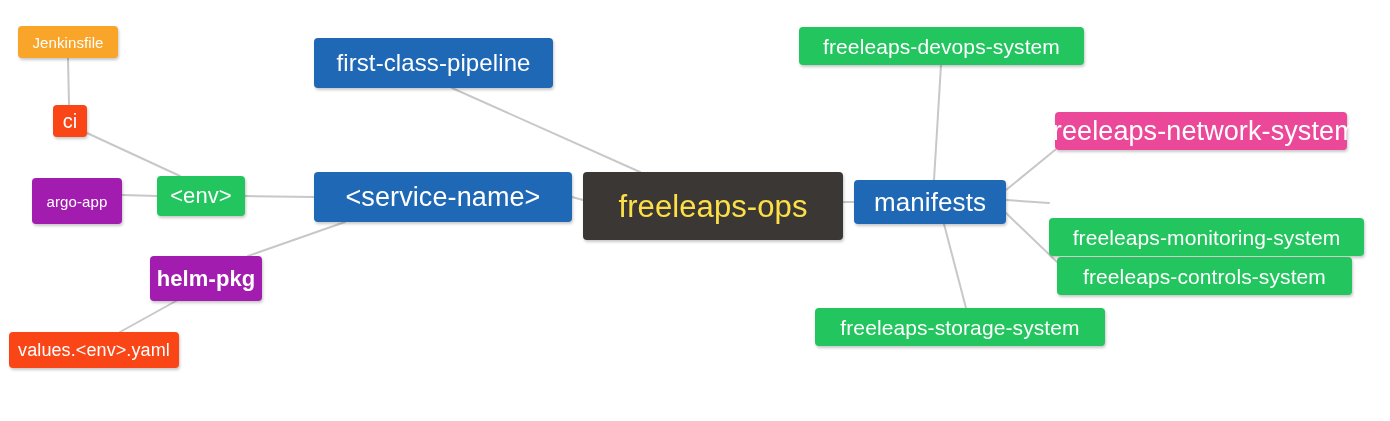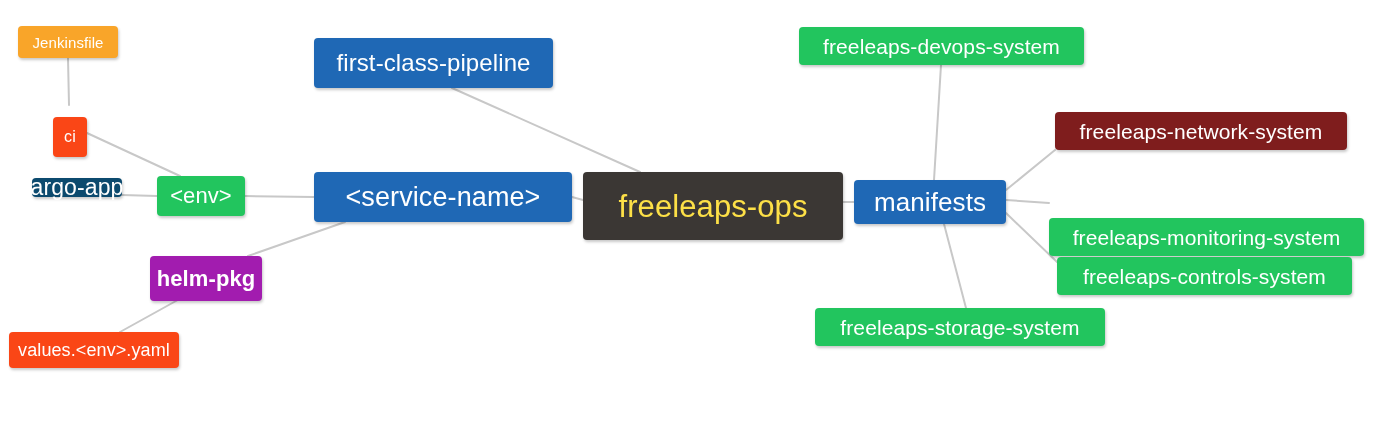--- a/index.html
+++ b/index.html
@@ -62,25 +62,25 @@
       <line x1="1006" y1="190" x2="1055" y2="150" stroke="#c8c8c8" stroke-width="2" stroke-linecap="round"></line>
       <line x1="1006" y1="200" x2="1049" y2="203" stroke="#c8c8c8" stroke-width="2" stroke-linecap="round"></line>
       <line x1="1006" y1="213" x2="1057" y2="262" stroke="#c8c8c8" stroke-width="2" stroke-linecap="round"></line>
       <line x1="944" y1="224" x2="966" y2="308" stroke="#c8c8c8" stroke-width="2" stroke-linecap="round"></line>
     </svg>
   <div id="node-layer">
       <div class="node n-root" style="left: 583px; top: 172px; width: 260px; height: 68px; font-size: 31px; background: rgb(59, 55, 52); color: #fde047;">freeleaps-ops</div>
       <div class="node n-blue" style="left: 314px; top: 38px; width: 239px; height: 50px; font-size: 24px; background: rgb(31, 104, 181); color: rgb(255, 255, 255);">first-class-pipeline</div>
       <div class="node n-blue" style="left: 314px; top: 172px; width: 258px; height: 50px; font-size: 27px; background: rgb(31, 104, 181); color: rgb(255, 255, 255);">&lt;service-name&gt;</div>
       <div class="node n-green" style="left: 157px; top: 176px; width: 88px; height: 40px; font-size: 22px; background: rgb(34, 197, 94); color: rgb(255, 255, 255);">&lt;env&gt;</div>
-      <div class="node n-red" style="left: 53px; top: 105px; width: 34px; height: 40px; font-size: 16px; background: rgb(250, 70, 22); color: rgb(255, 255, 255); margin-top: 12px;">ci</div>
+      <div class="node n-red" style="left: 53px; top: 105px; width: 34px; height: 32px; font-size: 20px; background: rgb(250, 70, 22); color: rgb(255, 255, 255);">ci</div>
       <div class="node n-orange" style="left: 18px; top: 26px; width: 100px; height: 32px; font-size: 15px; background: rgb(249, 165, 41); color: rgb(255, 255, 255);">Jenkinsfile</div>
-      <div class="node n-red" style="left: 32px; top: 178px; width: 90px; height: 19px; font-size: 23px; background: #0c4a6e; color: rgb(255, 255, 255);">argo-app</div>
+      <div class="node n-red" style="left: 32px; top: 178px; width: 90px; height: 46px; font-size: 15px; background: #a21caf; color: rgb(255, 255, 255);">argo-app</div>
       <div class="node n-green" style="left: 150px; top: 256px; width: 112px; height: 45px; font-size: 22px; background: #a21caf; color: rgb(255, 255, 255); font-weight: bold;">helm-pkg</div>
       <div class="node n-red" style="left: 9px; top: 332px; width: 170px; height: 36px; font-size: 18px; background: rgb(250, 70, 22); color: rgb(255, 255, 255); text-align: center;">values.&lt;env&gt;.yaml</div>
       <div class="node n-blue" style="left: 854px; top: 180px; width: 152px; height: 44px; font-size: 26px; background: rgb(31, 104, 181); color: rgb(255, 255, 255);">manifests</div>
       <div class="node n-green2" style="left: 799px; top: 27px; width: 285px; height: 38px; font-size: 21px; background: rgb(34, 197, 94); color: rgb(255, 255, 255);">freeleaps-devops-system</div>
-      <div class="node n-green2" style="left: 1055px; top: 112px; width: 292px; height: 38px; font-size: 21px; background: #7f1d1d; color: rgb(255, 255, 255);">freeleaps-network-system</div>
+      <div class="node n-green2" style="left: 1055px; top: 112px; width: 292px; height: 38px; font-size: 27px; background: #ec4899; color: rgb(255, 255, 255);">freeleaps-network-system</div>
       <div class="node n-green2" style="left: 1049px; top: 186px; width: 315px; height: 38px; font-size: 21px; background: rgb(34, 197, 94); color: rgb(255, 255, 255); margin-top: 32px;">freeleaps-monitoring-system</div>
       <div class="node n-green2" style="left: 1057px; top: 257px; width: 295px; height: 38px; font-size: 21px; background: rgb(34, 197, 94); color: rgb(255, 255, 255);">freeleaps-controls-system</div>
       <div class="node n-green2" style="left: 815px; top: 308px; width: 290px; height: 38px; font-size: 21px; background: rgb(34, 197, 94); color: rgb(255, 255, 255); text-align: right;">freeleaps-storage-system</div>
     </div>
 </div>
 
 </body></html>

